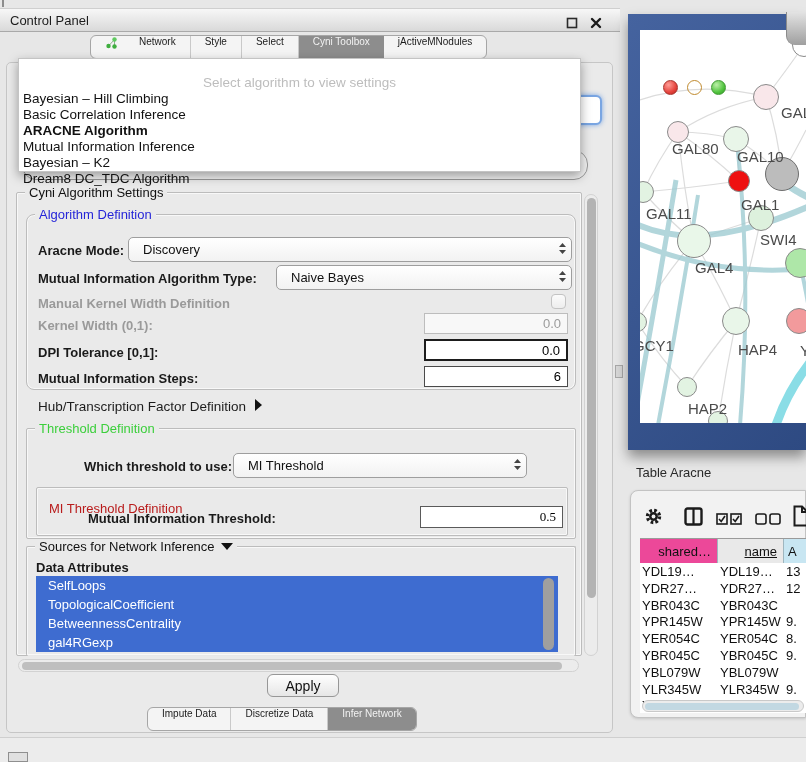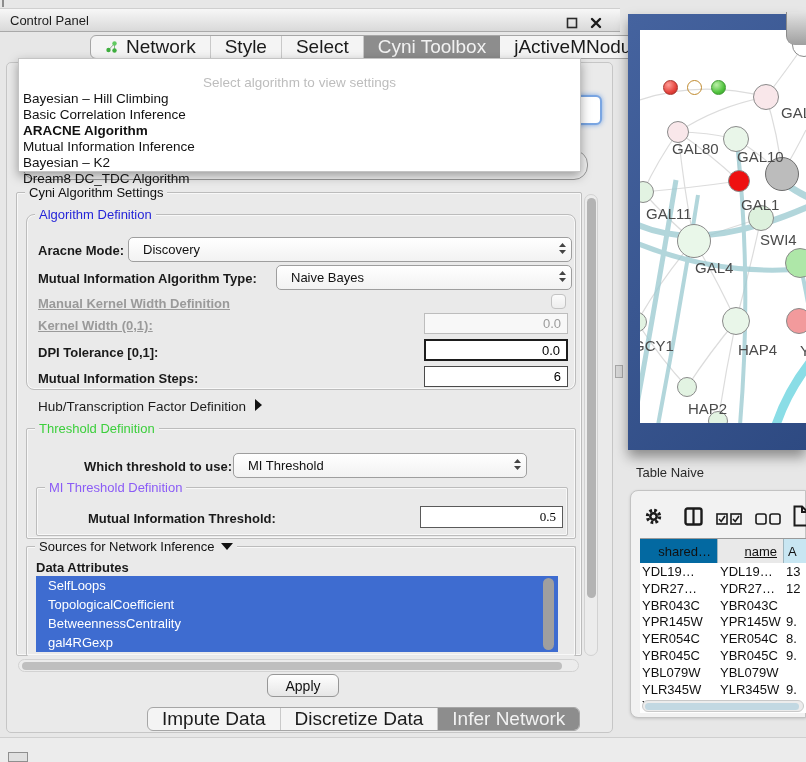--- a/index.html
+++ b/index.html
@@ -6,41 +6,41 @@
   body{font-family:"Liberation Sans",sans-serif;background:#e9e9e9;}
   .stage{position:relative;width:806px;height:762px;overflow:hidden;background:#e7e7e7;}
   .abs{position:absolute;}
   
   .titlebar{left:0;top:8px;width:620px;height:24px;background:linear-gradient(#f7f7f7,#d9d9d9);
     border-top:1px solid #cfcfcf;border-bottom:1px solid #a9a9a9;box-sizing:border-box;}
   .titlebar .t{position:absolute;left:10px;top:4px;font-size:13px;color:#1c1c1c;}
   .win-ico{position:absolute;top:6px;width:12px;height:12px;cursor:pointer;}
   .tabbar{display:flex;align-items:stretch;background:#f4f4f4;border:1px solid #a6a6a6;
     border-radius:6px;overflow:hidden;height:24px;box-sizing:border-box;}
-  .tab{display:flex;align-items:center;gap:8px;padding:0 14px;font-size:19px;color:#1b1b1b;
+  .tab{display:flex;gap:21px;padding:0 14px;font-size:10px;color:#1b1b1b;
     border-right:1px solid #c9c9c9;cursor:pointer;white-space:nowrap;}
   .tab:last-child{border-right:none;}
   .tab.sel{background:#8d8d8d;color:#f2f2f2;border-right:none;}
   .panel-body{left:6px;top:62px;width:607px;height:671px;background:#eaeaea;
     border:1px solid #c6c6c6;border-radius:5px;box-sizing:border-box;}
   
   .algo-overlay{left:18px;top:58px;width:563px;height:114px;background:#fff;border:1px solid #c4c4c4;
     box-shadow:0 4px 10px rgba(0,0,0,.35);z-index:30;box-sizing:border-box;}
   .algo-ph{font-size:13.5px;color:#bdbdbd;text-align:center;height:16px;line-height:16px;margin-top:16px;}
   .algo-it{font-size:13.5px;color:#111;line-height:16.1px;padding-left:4px;white-space:nowrap;cursor:pointer;}
   .algo-it.sel{font-weight:bold;}
   .focus-combo{left:556px;top:95px;width:46px;height:30px;background:#fff;border:2px solid #79a5e2;
     border-radius:6px;box-shadow:0 0 5px #79a5e2;z-index:10;box-sizing:border-box;}
   .hidden-combo{left:22px;top:150px;width:566px;height:30px;background:#f1f1f1;border:1px solid #9a9a9a;
     border-radius:14px;z-index:9;box-sizing:border-box;}
   
   .grp{border:1px solid #bcbcbc;border-radius:2px;box-shadow:inset 0 0 0 1px rgba(255,255,255,.65);box-sizing:border-box;}
   .grp-title{position:absolute;top:-8px;left:8px;background:#eaeaea;padding:0 4px;font-size:13px;white-space:nowrap;}
   .lbl{font-size:13px;font-weight:bold;color:#1a1a1a;white-space:nowrap;}
-  .lbl.dis{color:#9a9a9a;text-decoration:underline;}
+  .lbl.dis{color:#9a9a9a;}
   .combo{background:linear-gradient(#ffffff,#f2f2f2);border:1px solid #9e9e9e;border-radius:5px;
     display:flex;align-items:center;box-sizing:border-box;cursor:pointer;}
   .combo .ct{flex:1;font-size:13px;color:#111;padding-left:14px;white-space:nowrap;overflow:hidden;}
   .combo .ar{width:18px;text-align:center;color:#333;}
   .numin{box-sizing:border-box;background:#fff;font-size:13px;text-align:right;padding-right:6px;
     display:flex;align-items:center;justify-content:flex-end;}
   .attr-it{height:19px;line-height:19px;background:#3e6cd0;color:#fff;font-size:13px;padding-left:12px;cursor:pointer;}
   .sb-track{background:#ececec;border:1px solid #d2d2d2;border-radius:7px;box-sizing:border-box;}
   .sb-thumb{position:absolute;background:#b3b3b3;border-radius:6px;}
   .btn{background:linear-gradient(#fefefe,#e6e6e6);border:1px solid #979797;border-radius:6px;
@@ -179,21 +179,21 @@
   </div>
   <div class="abs lbl" style="left:84px;top:459px;">Which threshold to use:</div>
   <div class="abs combo" style="left:233px;top:453px;width:294px;height:25px;">
     <span class="ct">MI Threshold</span>
     <span class="ar"><svg width="9" height="13">
           <path d="M4.5 1 L8 5 H1 Z" fill="#444"></path>
           <path d="M4.5 12 L1 8 H8 Z" fill="#444"></path>
         </svg></span>
   </div>
   <div class="abs grp" style="left:36px;top:487px;width:532px;height:49px;">
-    <span class="grp-title" style="color:#8b5cf6;">MI Threshold Definition</span>
+    <span class="grp-title" style="color:#b91c1c;margin-top:21px;">MI Threshold Definition</span>
   </div>
   <div class="abs lbl" style="left:46px;top:511px;padding-left:42px;">Mutual Information Threshold:</div>
   <div class="abs numin" style="left:420px;top:506px;width:143px;height:22px;border:1px solid #5a5a5a;color:#000;font-family:Liberation Serif, serif;">
       <span>0.5</span>
     </div>
 
   <div class="abs grp" style="left:26px;top:546px;width:550px;height:110px;border-bottom:none;">
     <span class="grp-title" style="color:#111;display:flex;align-items:center;gap:6px;">
       <span>Sources for Network Inference</span>
       <span><svg width="12" height="9">
@@ -301,21 +301,21 @@
           <div class="nlabel" style="left: 48px; top: 370px;">HAP2</div>
         </div>
 
       <div class="light" style="left:23px;background:radial-gradient(circle at 35% 30%,#ff9d97,#e5433c 60%,#b5251f);border:1px solid #a8322c;"></div>
       <div class="light" style="left:47px;background:radial-gradient(circle at 35% 30%,#ffe2a0,#f0a63c 60%,#c67f1d;);border:1px solid #c08a2e;"></div>
       <div class="light" style="left:71px;background:radial-gradient(circle at 35% 30%,#bdf0a9,#52c43f 60%,#2f9420);border:1px solid #3f9a32;"></div>
     </div>
   </div>
   <div class="abs gray-corner"></div>
 
-  <div class="abs" style="left:636px;top:465px;font-size:13px;color:#2a2a2a;">Table Naive</div>
+  <div class="abs" style="left:636px;top:465px;font-size:13px;color:#2a2a2a;">Table Aracne</div>
 
   <div class="abs tbl-win"></div>
 
   <span class="tool-ic" style="left:644px;">
     <svg width="19" height="19">
         <circle cx="9.5" cy="9.5" r="6" fill="none" stroke="#1b1b1b" stroke-width="3.4" stroke-dasharray="2.6 2.1"></circle>
         <circle cx="9.5" cy="9.5" r="4.4" fill="#1b1b1b"></circle>
         <circle cx="9.5" cy="9.5" r="1.9" fill="#f2f2f2"></circle>
       </svg>
   </span>
@@ -340,21 +340,21 @@
       </svg>
   </span>
   <span class="tool-ic" style="left:793px;top:505px;">
     <svg width="16" height="22">
         <path d="M1.5 1.5 H9 L14.5 7 V20.5 H1.5 Z" fill="none" stroke="#1b1b1b" stroke-width="2"></path>
         <path d="M9 1.5 V7 H14.5" fill="none" stroke="#1b1b1b" stroke-width="2"></path>
       </svg>
   </span>
 
   <div class="abs" style="left:640px;top:538px;width:166px;height:174px;overflow:hidden;background:#fff;border-top:1px solid #9a9a9a;">
-    <div class="th-cell" style="left:0;width:78px;background:#0369a1;">shared…</div>
+    <div class="th-cell" style="left:0;width:78px;background:#ec4899;">shared…</div>
     <div class="th-cell" style="left:78px;width:66px;background:#e9e9e9;text-decoration:underline;">name</div>
     <div class="th-cell" style="left:144px;width:40px;background:#c8e6f2;justify-content:flex-start;padding-left:4px;">A</div>
     <div id="tbl-rows" style="position:absolute;left:0;top:25px;width:166px;">
         <div class="td-row" style="position: relative;">
           <div class="td-cell" style="left: 2px; width: 74px;">YDL19…</div>
           <div class="td-cell" style="left: 80px; width: 62px;">YDL19…</div>
           <div class="td-cell" style="left: 146px; width: 38px;">13</div>
         </div>
         <div class="td-row" style="position: relative;">
           <div class="td-cell" style="left: 2px; width: 74px;">YDR27…</div>

